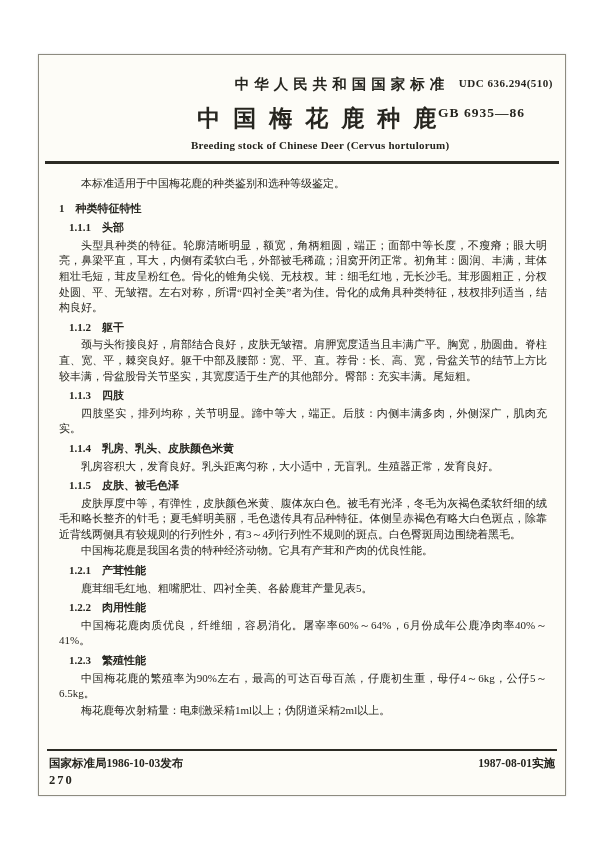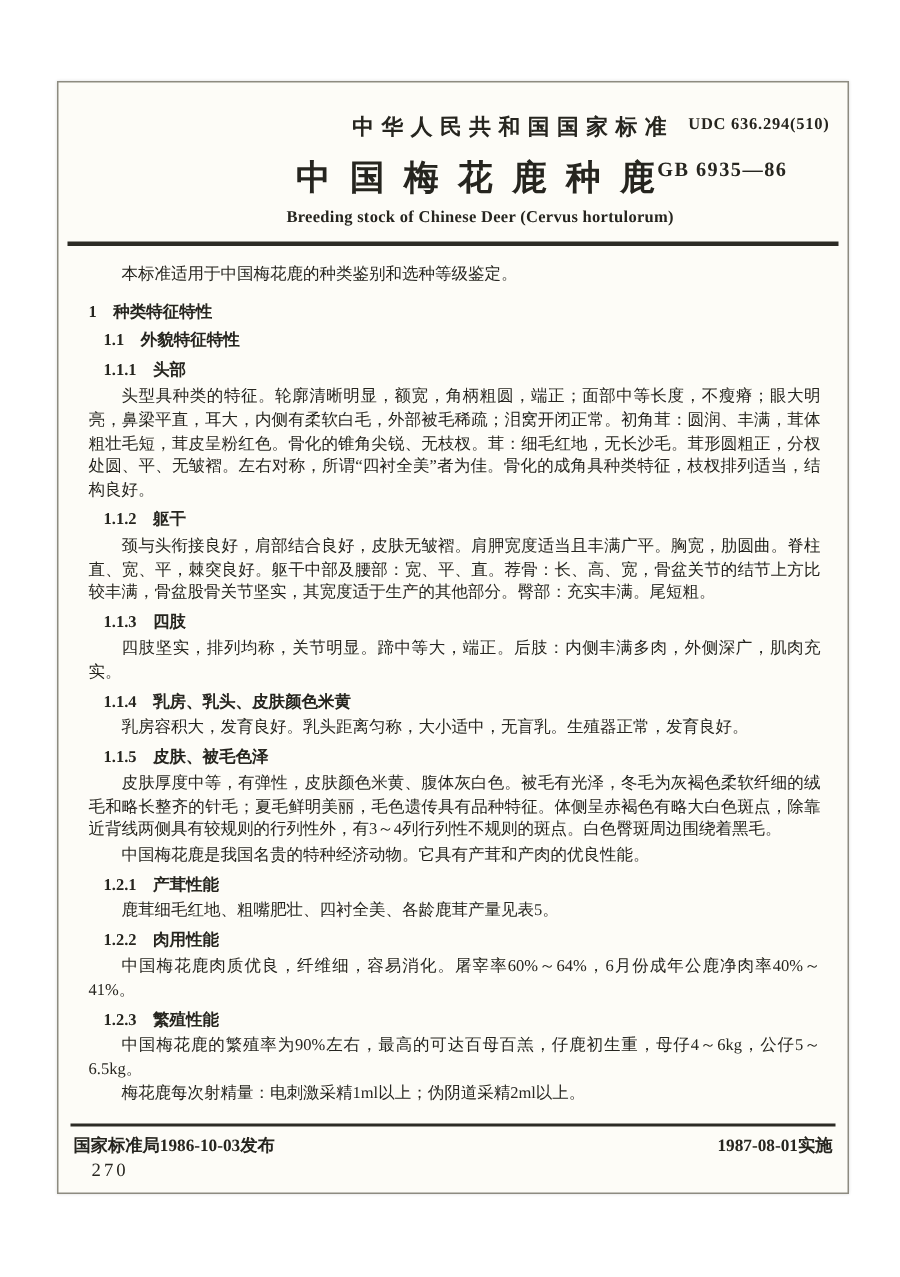--- a/index.html
+++ b/index.html
@@ -69,22 +69,22 @@
   .h3 { font-weight: bold; margin: 4px 0 2px; padding-left: 10px; }
   
   .footer-area { position: absolute; left: 8px; right: 8px; bottom: 24px; }
   .footer-rule { border: 0; border-top: 2.5px solid #2c2b25; margin-bottom: 5px; }
   .footer-line {
     display: flex; justify-content: space-between;
     font-size: 11.5px; font-weight: bold;
     padding: 0 2px;
   }
   .page-num {
-    position: absolute; left: 22px; bottom: 7px;
-    font-size: 12.5px; font-weight: normal; letter-spacing: 2px;
+    position: absolute; left: 10px; bottom: 7px;
+    font-size: 12.5px; font-weight: bold; letter-spacing: 2px;
   }
 </style>
 </head>
 <body>
 
 <div class="page">
 
   <div class="header">
     <div class="header-center">
       <div class="std-org">中华人民共和国国家标准</div>
@@ -93,21 +93,20 @@
     </div>
     <div class="udc">UDC 636.294(510)</div>
     <div class="std-no">GB 6935—86</div>
   </div>
 
   <hr class="rule-thick">
 
   <div class="doc-body">
     <p class="p">本标准适用于中国梅花鹿的种类鉴别和选种等级鉴定。</p>
     <p class="h1">1　种类特征特性</p>
-    <p class="h2">1.1　外貌特征特性</p>
     <p class="h3">1.1.1　头部</p>
     <p class="p">头型具种类的特征。轮廓清晰明显，额宽，角柄粗圆，端正；面部中等长度，不瘦瘠；眼大明亮，鼻梁平直，耳大，内侧有柔软白毛，外部被毛稀疏；泪窝开闭正常。初角茸：圆润、丰满，茸体粗壮毛短，茸皮呈粉红色。骨化的锥角尖锐、无枝杈。茸：细毛红地，无长沙毛。茸形圆粗正，分杈处圆、平、无皱褶。左右对称，所谓“四衬全美”者为佳。骨化的成角具种类特征，枝杈排列适当，结构良好。</p>
     <p class="h3">1.1.2　躯干</p>
     <p class="p">颈与头衔接良好，肩部结合良好，皮肤无皱褶。肩胛宽度适当且丰满广平。胸宽，肋圆曲。脊柱直、宽、平，棘突良好。躯干中部及腰部：宽、平、直。荐骨：长、高、宽，骨盆关节的结节上方比较丰满，骨盆股骨关节坚实，其宽度适于生产的其他部分。臀部：充实丰满。尾短粗。</p>
     <p class="h3">1.1.3　四肢</p>
     <p class="p">四肢坚实，排列均称，关节明显。蹄中等大，端正。后肢：内侧丰满多肉，外侧深广，肌肉充实。</p>
     <p class="h3">1.1.4　乳房、乳头、皮肤颜色米黄</p>
     <p class="p">乳房容积大，发育良好。乳头距离匀称，大小适中，无盲乳。生殖器正常，发育良好。</p>
     <p class="h3">1.1.5　皮肤、被毛色泽</p>
     <p class="p">皮肤厚度中等，有弹性，皮肤颜色米黄、腹体灰白色。被毛有光泽，冬毛为灰褐色柔软纤细的绒毛和略长整齐的针毛；夏毛鲜明美丽，毛色遗传具有品种特征。体侧呈赤褐色有略大白色斑点，除靠近背线两侧具有较规则的行列性外，有3～4列行列性不规则的斑点。白色臀斑周边围绕着黑毛。</p>

